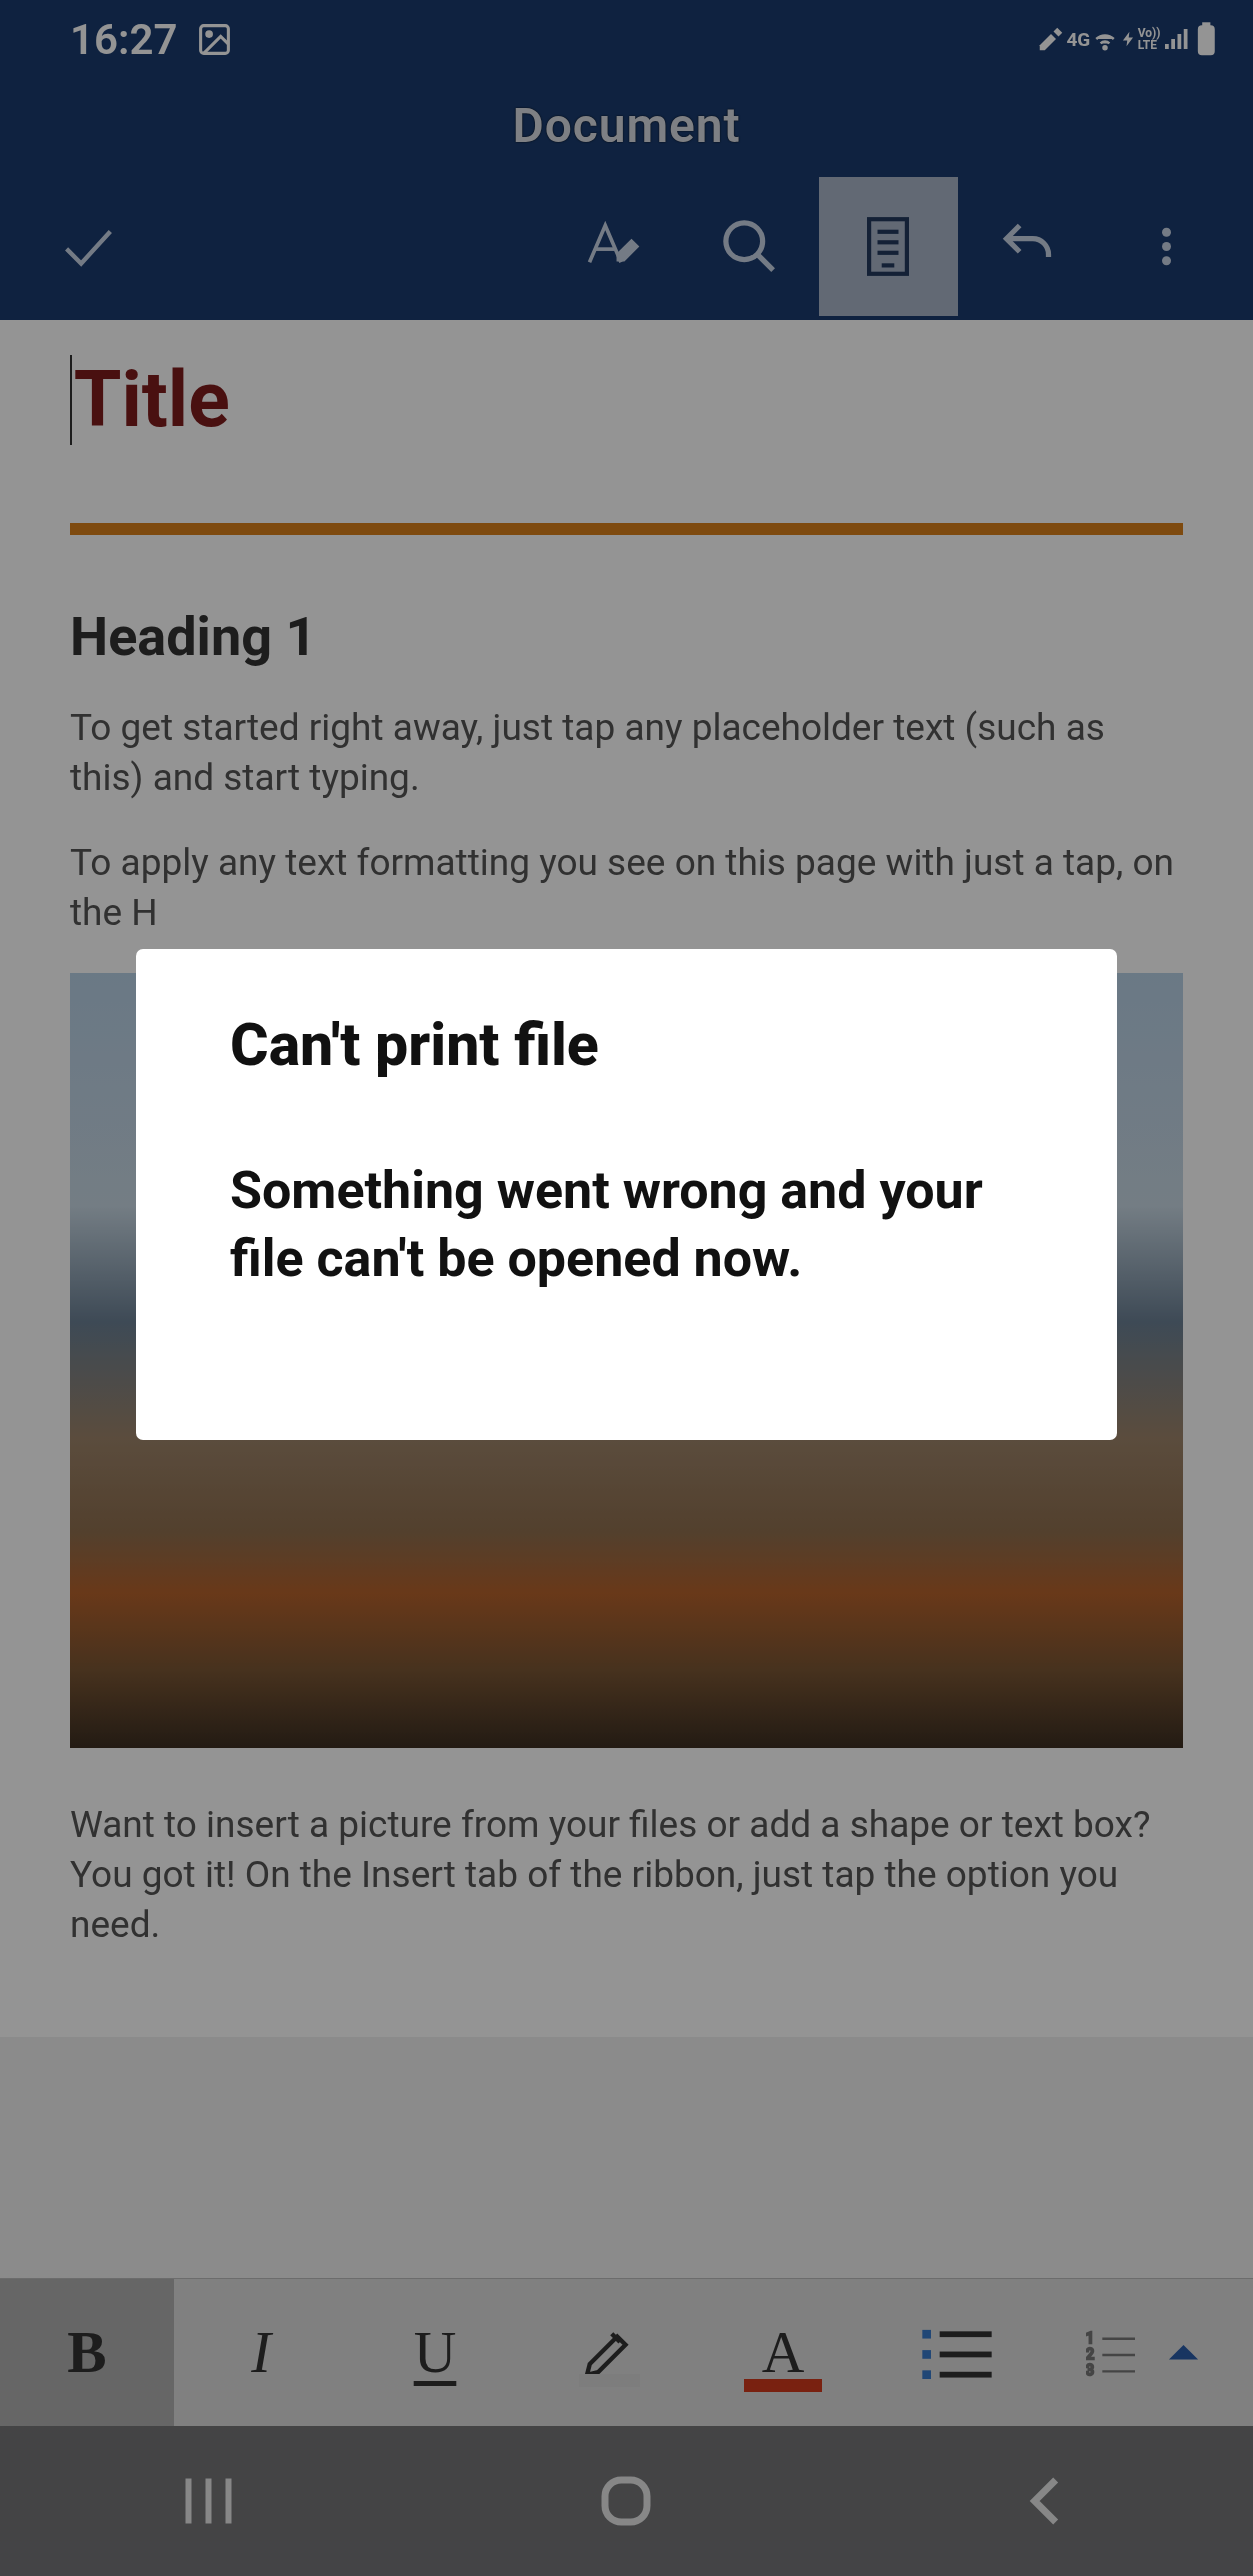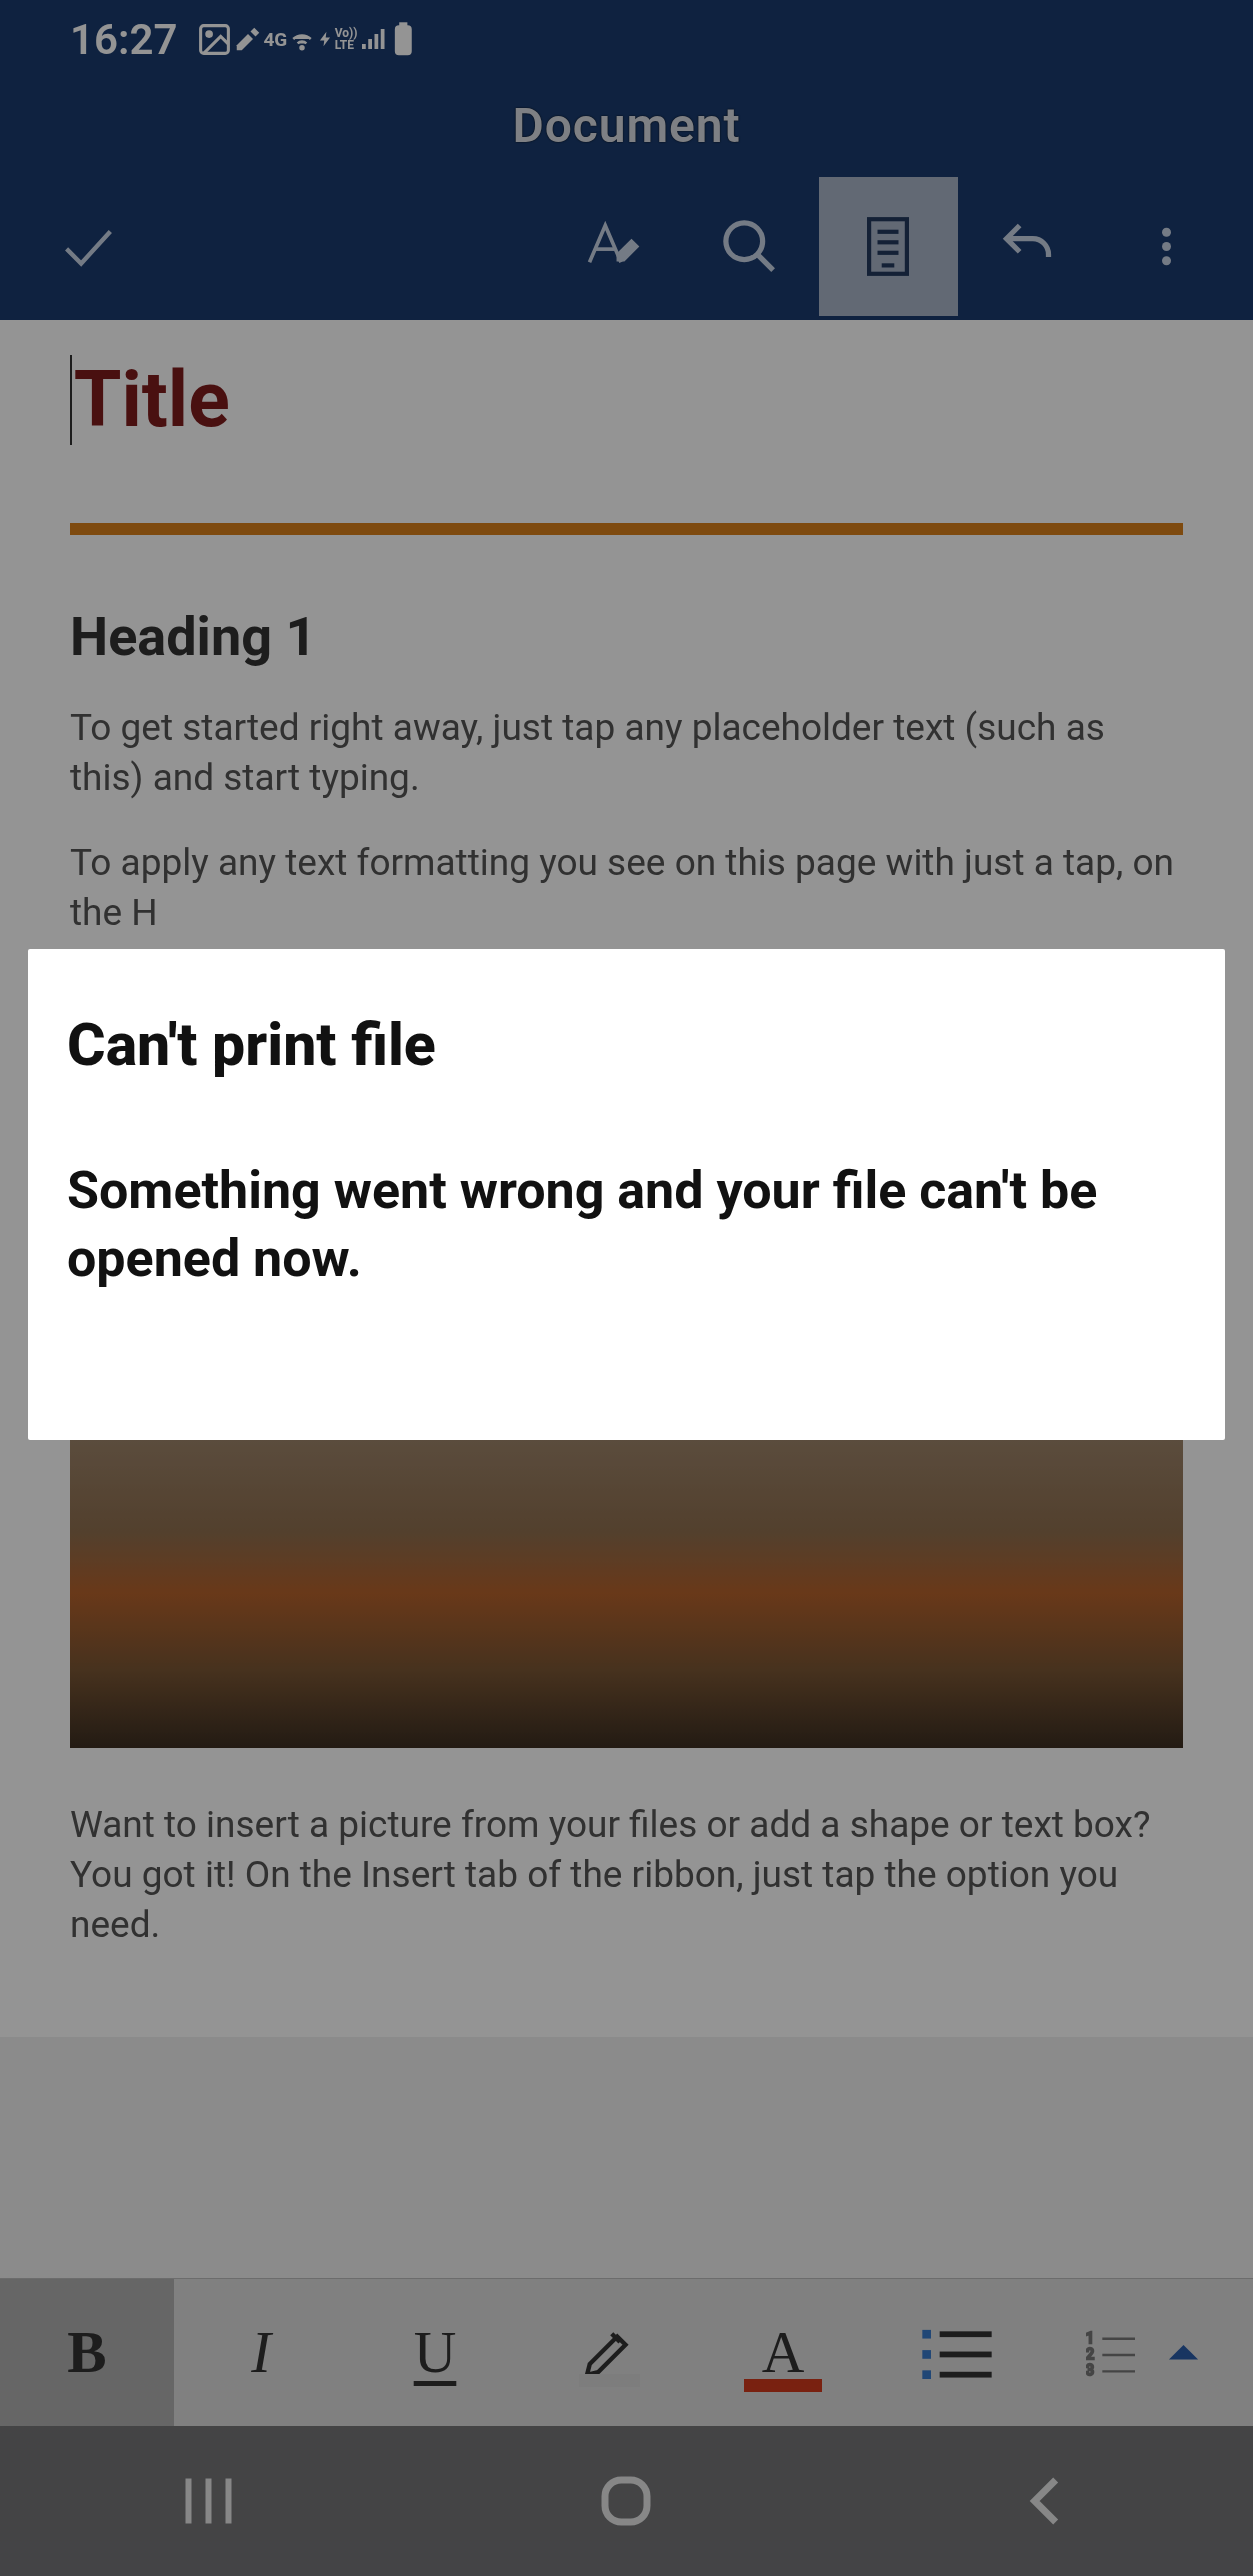--- a/index.html
+++ b/index.html
@@ -9,20 +9,21 @@
     font-family: -apple-system, Roboto, "Segoe UI", sans-serif;
     background: #f0f0f0;
     position: relative;
     overflow: hidden;
   }
   .status-bar {
     height: 78px;
     background: #1a3b6e;
     display: flex;
     align-items: center;
+    justify-content: space-between;
     padding: 0 35px 0 70px;
     color: #fff;
   }
   .status-left { display: flex; align-items: center; gap: 19px; font-size: 42px; font-weight: 600; }
   .status-right { display: flex; align-items: center; gap: 0; font-size: 17.4px; }
   .status-right svg, .status-right .txt { color: #fff; fill: #fff; }
   .app-header {
     height: 94px;
     background: #1a3b6e;
     display: flex;
@@ -117,24 +118,24 @@
   .overlay {
     position: absolute;
     inset: 0;
     background: rgba(0,0,0,0.42);
     display: flex;
     align-items: flex-start;
     justify-content: center;
   }
   .dialog {
     margin-top: 949px;
-    width: 1197px;
+    width: 981px;
     background: #fff;
-    border-radius: 2px;
-    padding: 61px 61px 44px 39px;
+    border-radius: 7px;
+    padding: 61px 61px 44px 94px;
   }
   .dlg-title { font-size: 59px; font-weight: 800; color: #111; margin-bottom: 78px; }
   .dlg-msg { font-size: 52px; font-weight: 700; color: #111; line-height: 1.3; margin-bottom: 104px; }
   .dlg-actions { display: flex; justify-content: flex-end; }
   .dlg-ok { font-size: 52px; font-weight: 800; color: #111; padding: 15.7px 22.6px; }
 </style>
 </head>
 <body>
 
 <div class="status-bar">

